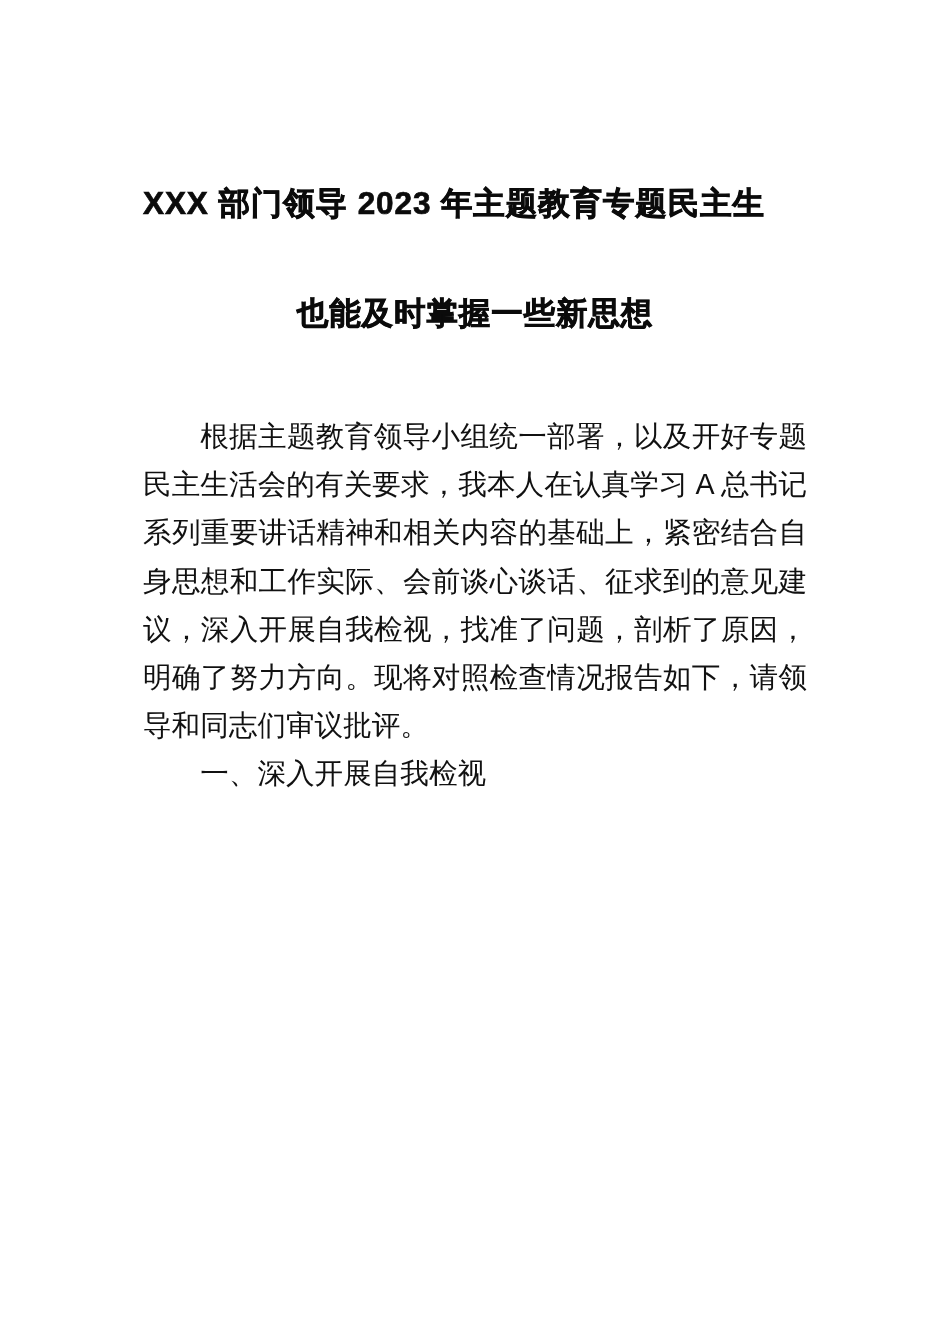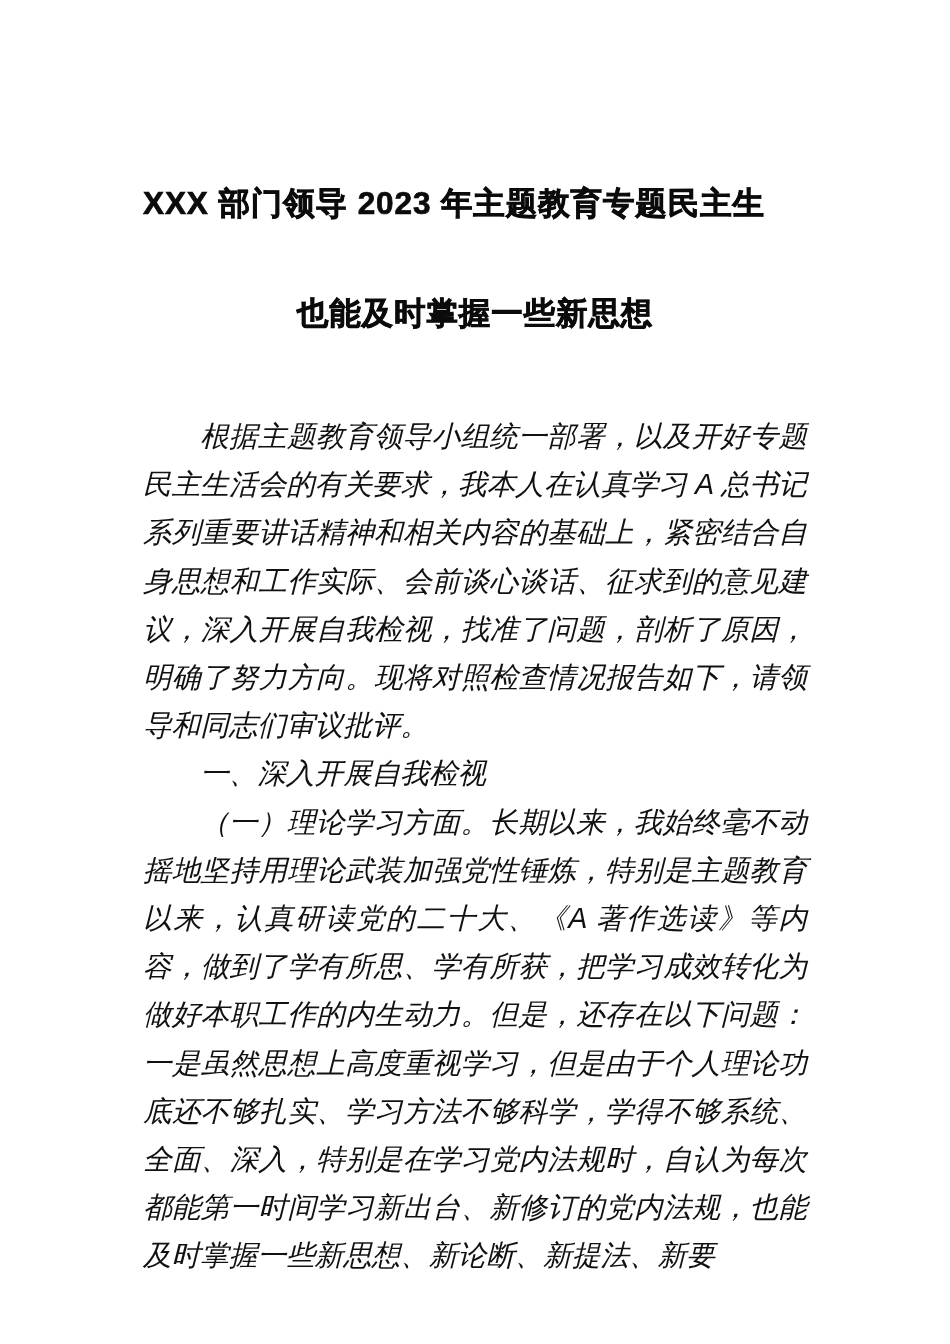--- a/index.html
+++ b/index.html
@@ -53,21 +53,20 @@
   
   #doc-body {
     position: absolute;
     left: 143px;
     top: 412px;
     width: 664px;
     font-size: 28.6px;
     line-height: 48.2px;
     color: #111111;
     font-weight: 400;
-    font-style: italic;
   }
 
   .para {
     margin: 0;
     text-align: justify;
     text-justify: inter-ideograph;
     text-indent: 2em;
     word-break: break-all;
     overflow-wrap: break-word;
     hanging-punctuation: allow-end;
@@ -85,16 +84,15 @@
   <div id="doc-title">
     <span class="t-line line-1">XXX 部门领导 2023 年主题教育专题民主生</span>
     <span class="t-line line-2">也能及时掌握一些新思想</span>
   </div>
 
   <div id="doc-body">
     <p class="para">根据主题教育领导小组统一部署，以及开好专题民主生活会的有关要求，我本人在认真学习 A 总书记系列重要讲话精神和相关内容的基础上，紧密结合自身思想和工作实际、会前谈心谈话、征求到的意见建议，深入开展自我检视，找准了问题，剖析了原因，明确了努力方向。现将对照检查情况报告如下，请领导和同志们审议批评。</p>
 
     <p class="para">一、深入开展自我检视</p>
 
-    <p class="para last-open">（一）理论学习方面。长期以来，我始终毫不动摇地坚持用理论武装加强党性锤炼，特别是主题教育以来，认真研读党的二十大、《A 著作选读》等内容，做到了学有所思、学有所获，把学习成效转化为做好本职工作的内生动力。但是，还存在以下问题：一是虽然思想上高度重视学习，但是由于个人理论功底还不够扎实、学习方法不够科学，学得不够系统、全面、深入，特别是在学习党内法规时，自认为每次都能第一时间学习新出台、新修订的党内法规，也能及时掌握一些新思想、新论断、新提法、新要</p>
   </div>
 
 </div>
 
 </body></html>

